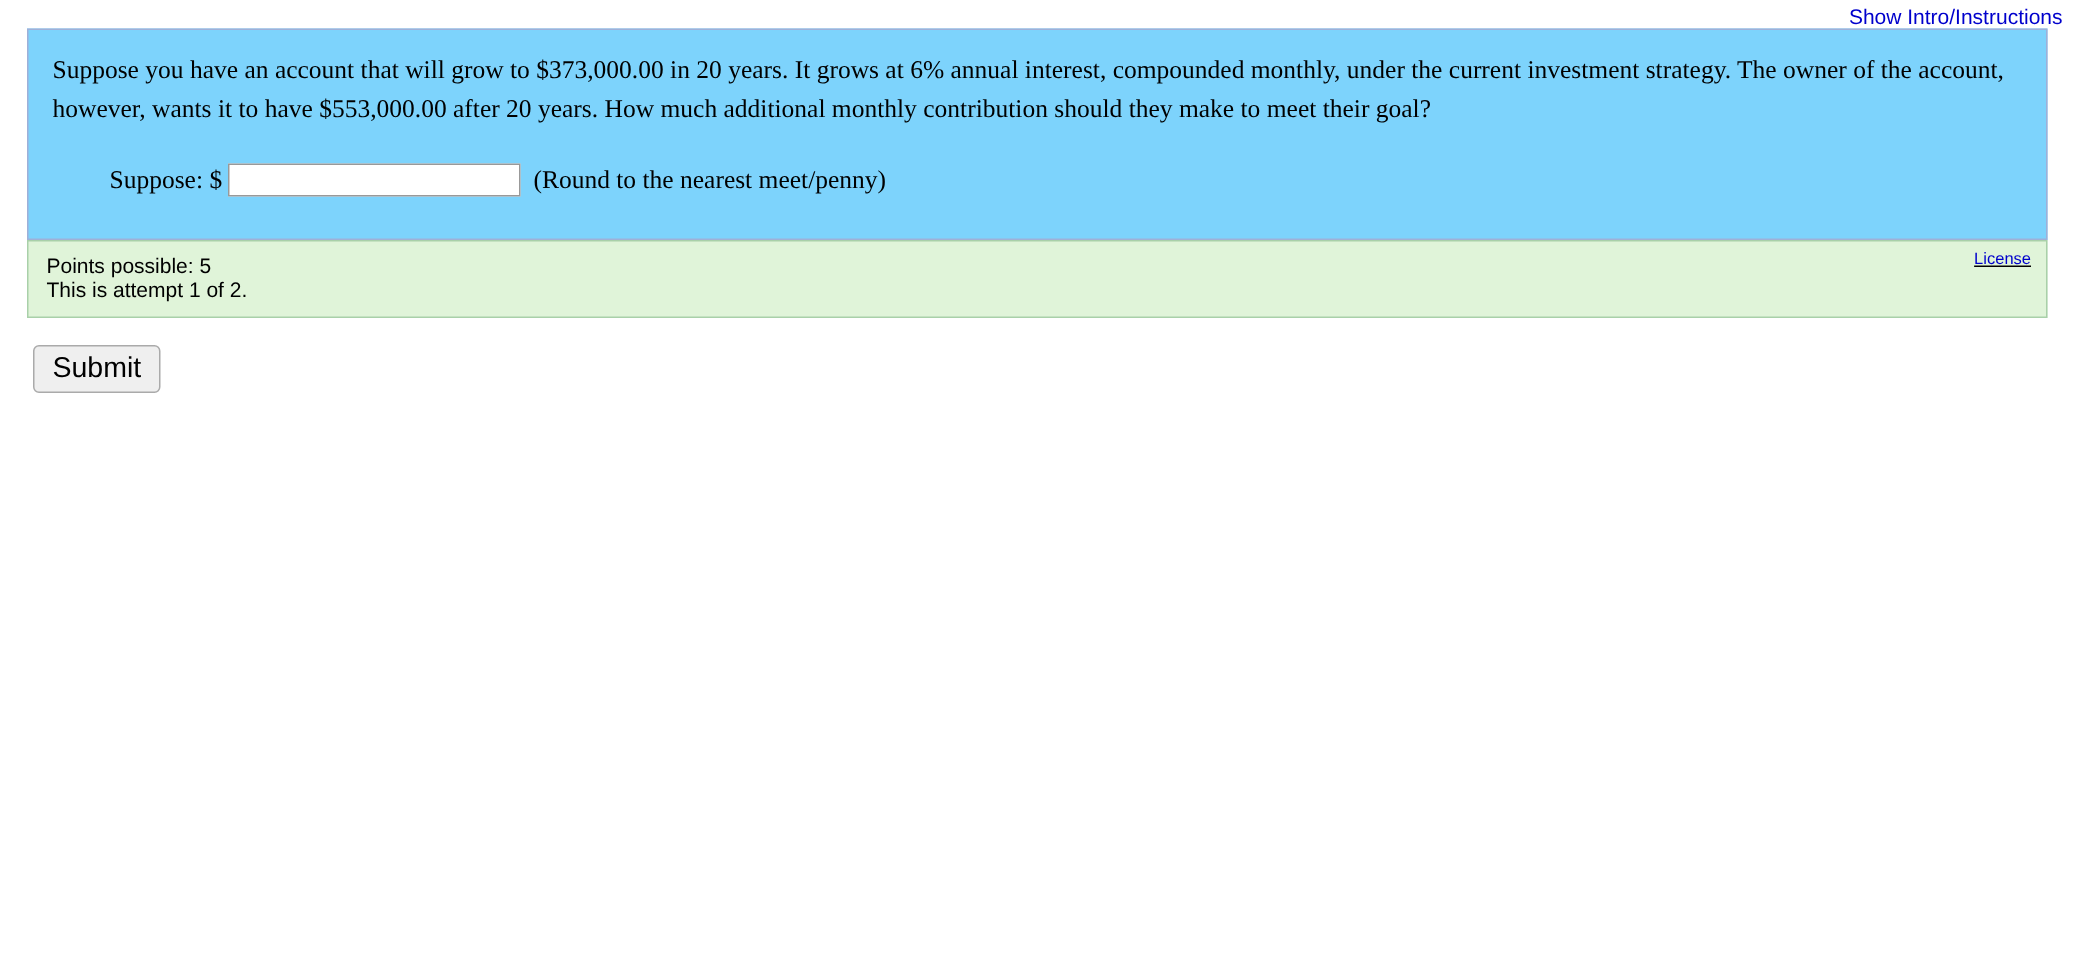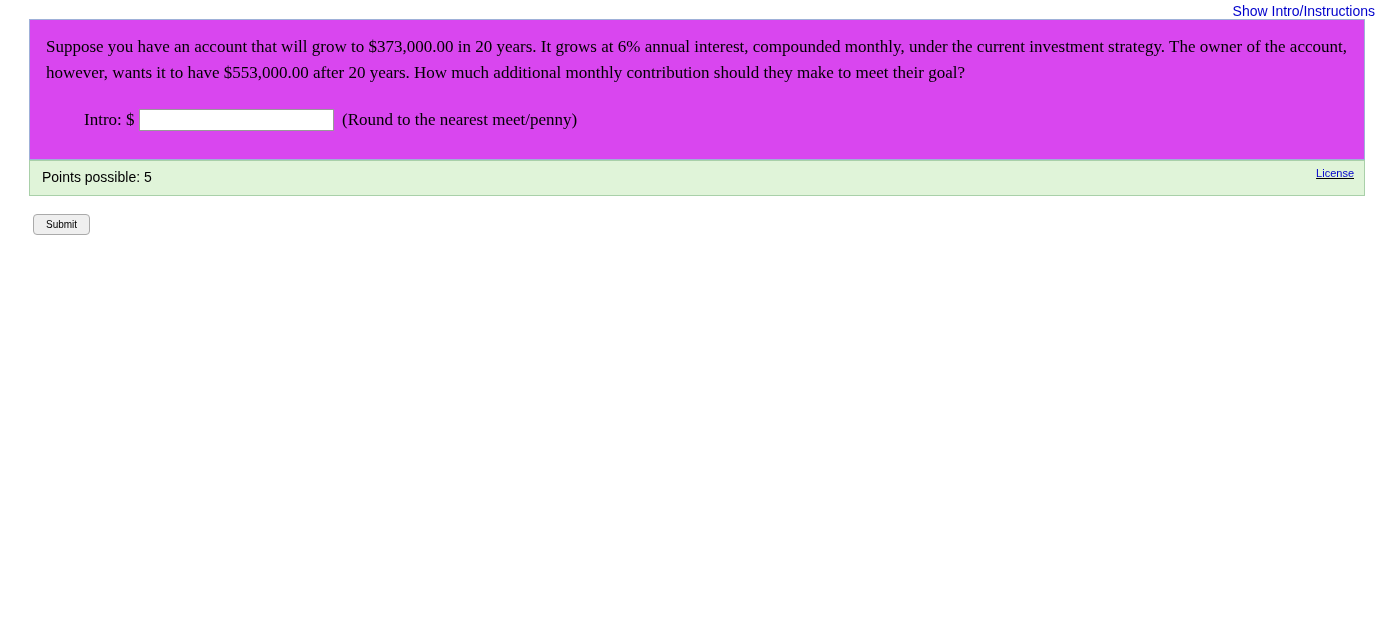--- a/index.html
+++ b/index.html
@@ -11,36 +11,35 @@
       font-family: "Times New Roman", Times, serif;
       font-size: 16px;
       background: #fff;
       color: #000;
     }
     .container {
       width: 1383px;
       height: 524px;
       position: relative;
       overflow-y: scroll;
-      padding-left: 11px;
     }
     .top-link-row {
       text-align: right;
       padding: 3px 8px 0 0;
       font-family: Verdana, Geneva, sans-serif;
       font-size: 14px;
     }
     .top-link-row a {
       color: #0000cc;
       text-decoration: none;
     }
     .question-box {
       margin: 0 18px 0 18px;
       border: 1px solid #9fb0d8;
-      background: #d946ef;
+      background: #7dd3fc;
       padding: 14px 16px 28px 16px;
     }
     .question-text {
       font-size: 17px;
       line-height: 1.5;
       color: #000;
       font-family: "Times New Roman", Times, serif;
     }
     .answer-row {
       margin-top: 24px;
@@ -83,50 +82,51 @@
     }
     .points-box .license a {
       color: #0000cc;
       text-decoration: none;
     }
     .submit-row {
       margin: 18px 0 0 22px;
     }
     .submit-btn {
       font-family: Verdana, Geneva, sans-serif;
-      font-size: 10px;
+      font-size: 19px;
       padding: 4px 12px;
       background: #efefef;
       border: 1px solid #aaa;
       border-radius: 4px;
       cursor: pointer;
     }
   </style>
 </head>
 <body>
 
 <div class="container">
 
   <div class="top-link-row">
     <a href="#">Show Intro/Instructions</a>
   </div>
 
   <div class="question-box">
     <div class="question-text">Suppose you have an account that will grow to $373,000.00 in 20 years. It grows at 6% annual interest, compounded monthly, under the current investment strategy. The owner of the account, however, wants it to have $553,000.00 after 20 years. How much additional monthly contribution should they make to meet their goal?</div>
     <div class="answer-row">
-      <span class="label">Intro: $</span>
+      <span class="label">Suppose: $</span>
       <input type="text" class="answer-input" value="" style="">
       <span class="hint">(Round to the nearest meet/penny)</span>
     </div>
   </div>
 
   <div class="points-box">
     <div class="license">
       <a href="#">License</a>
     </div>
     <div>Points possible: 5</div>
+    <div>This is attempt 1 of 2.</div>
   </div>
 
   <div class="submit-row">
     <button class="submit-btn">Submit</button>
   </div>
 
 </div>
 
 </body></html>

